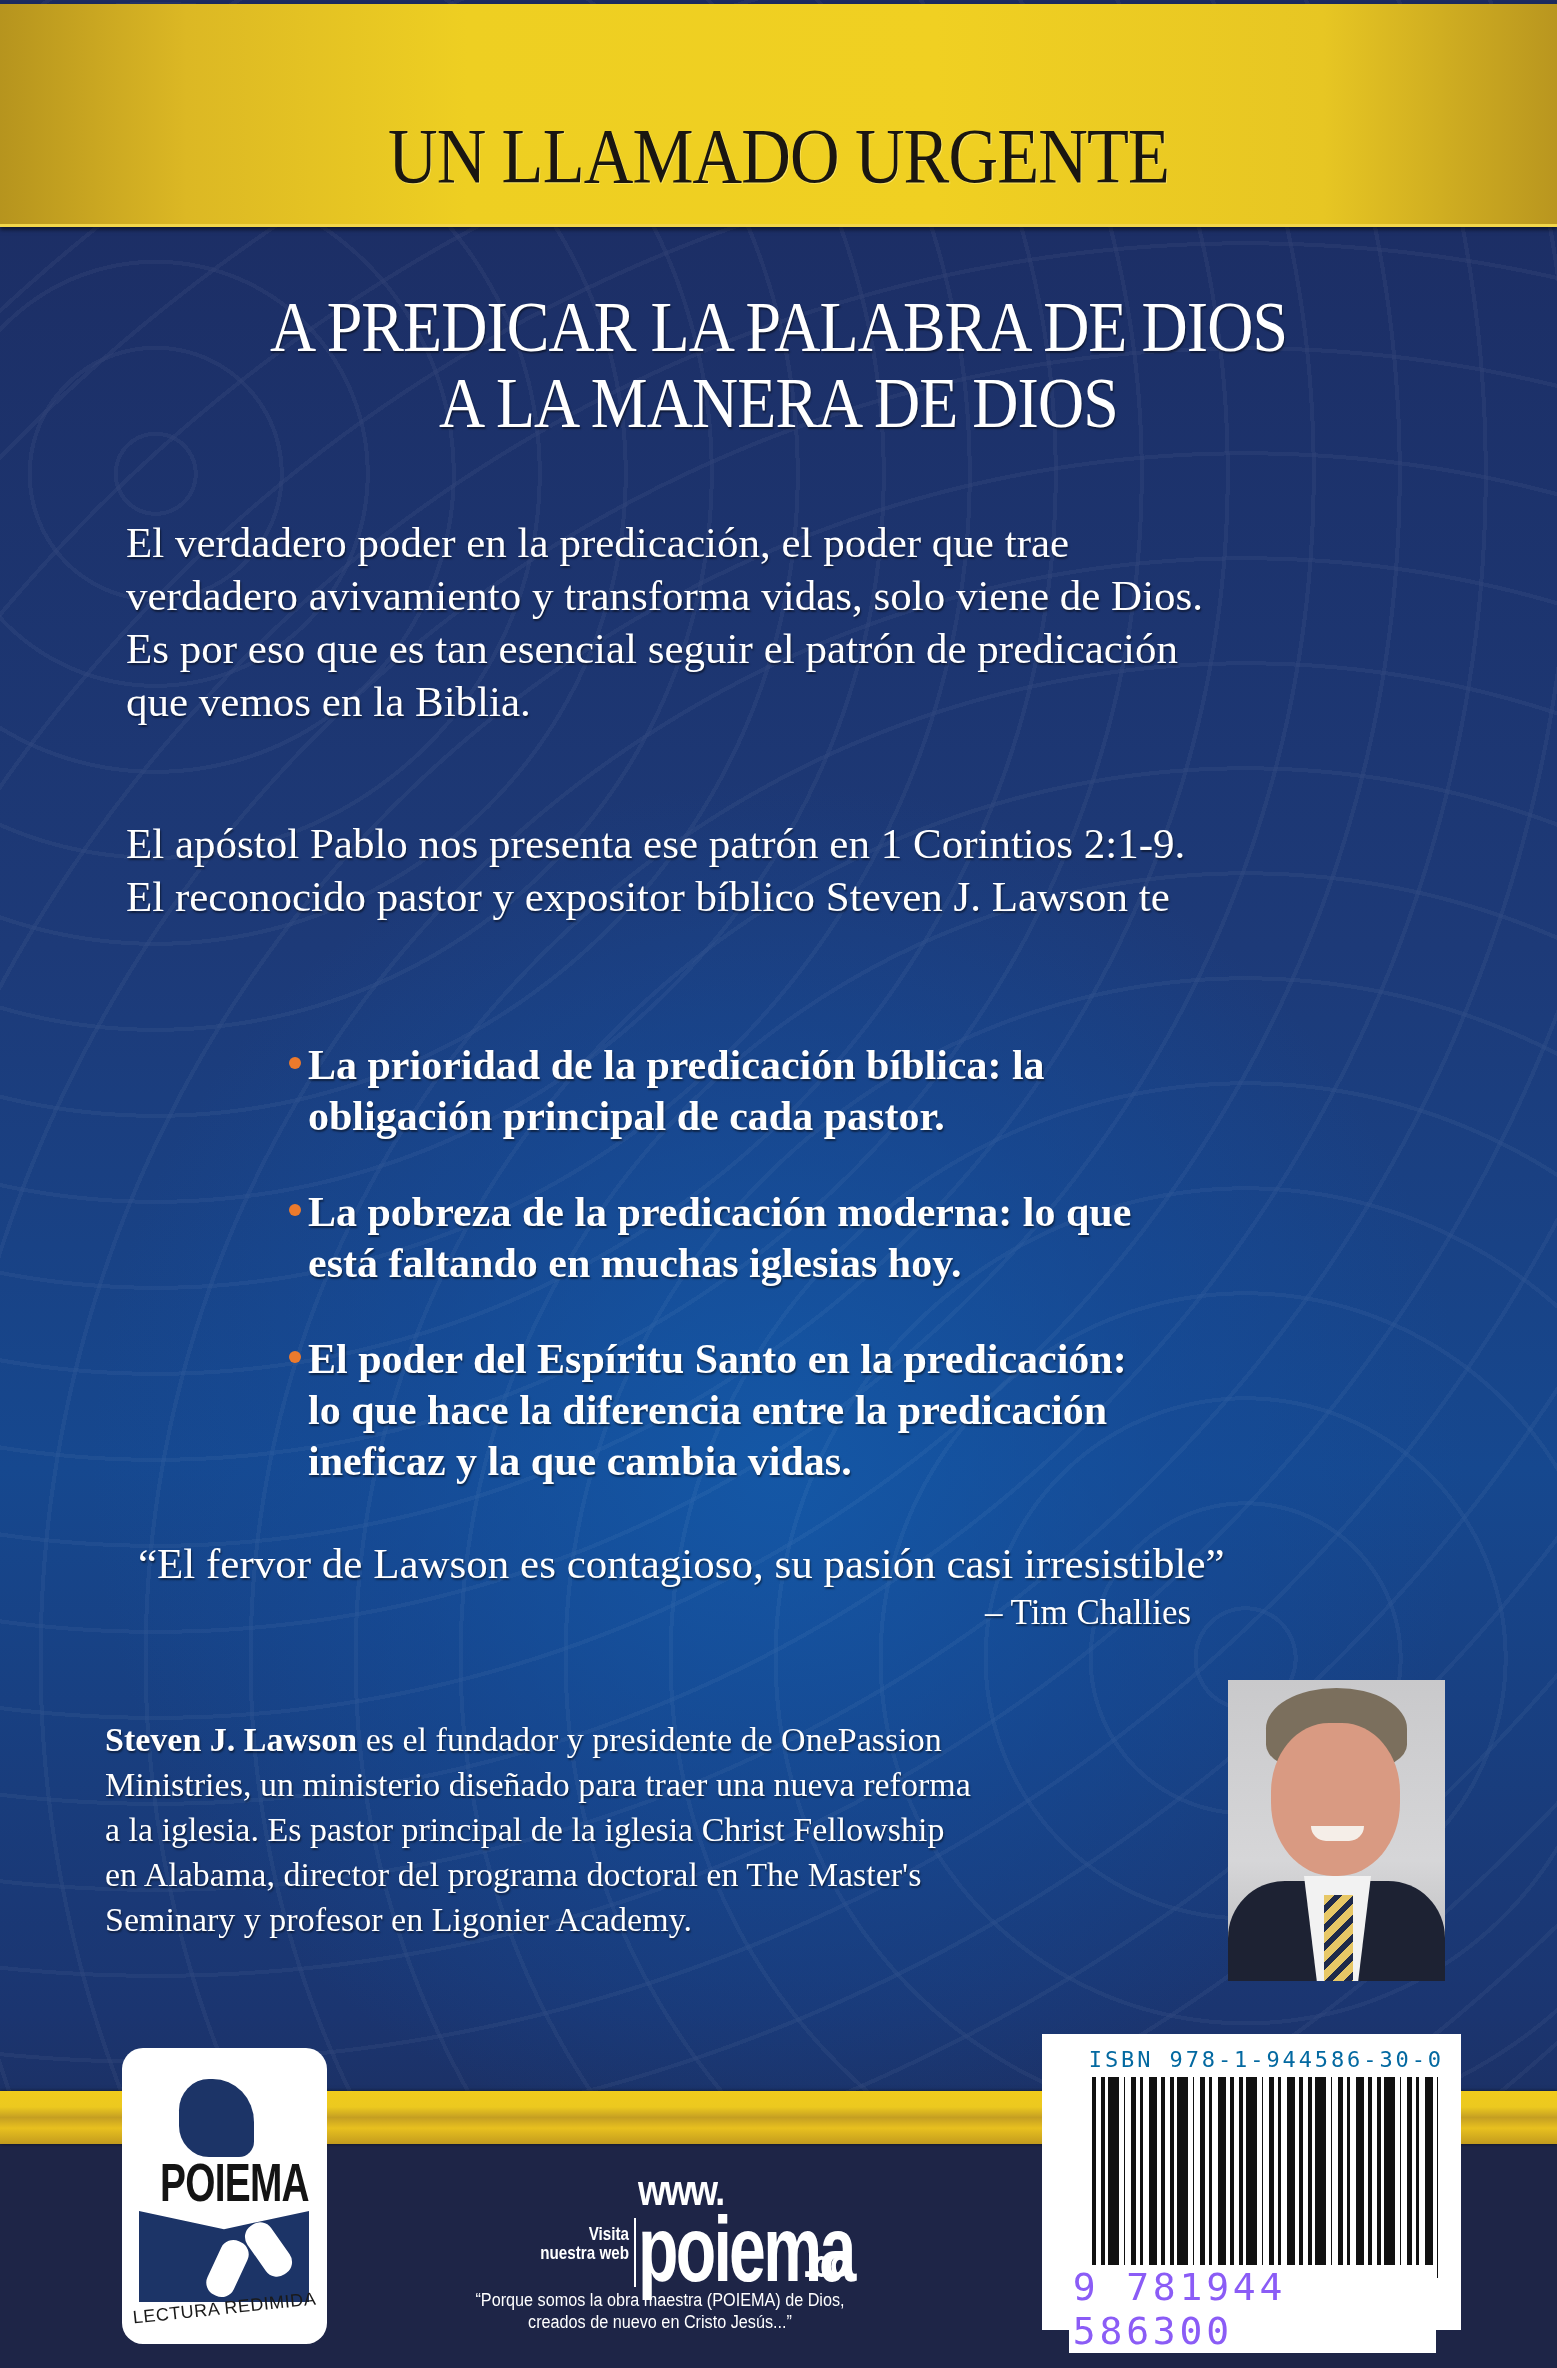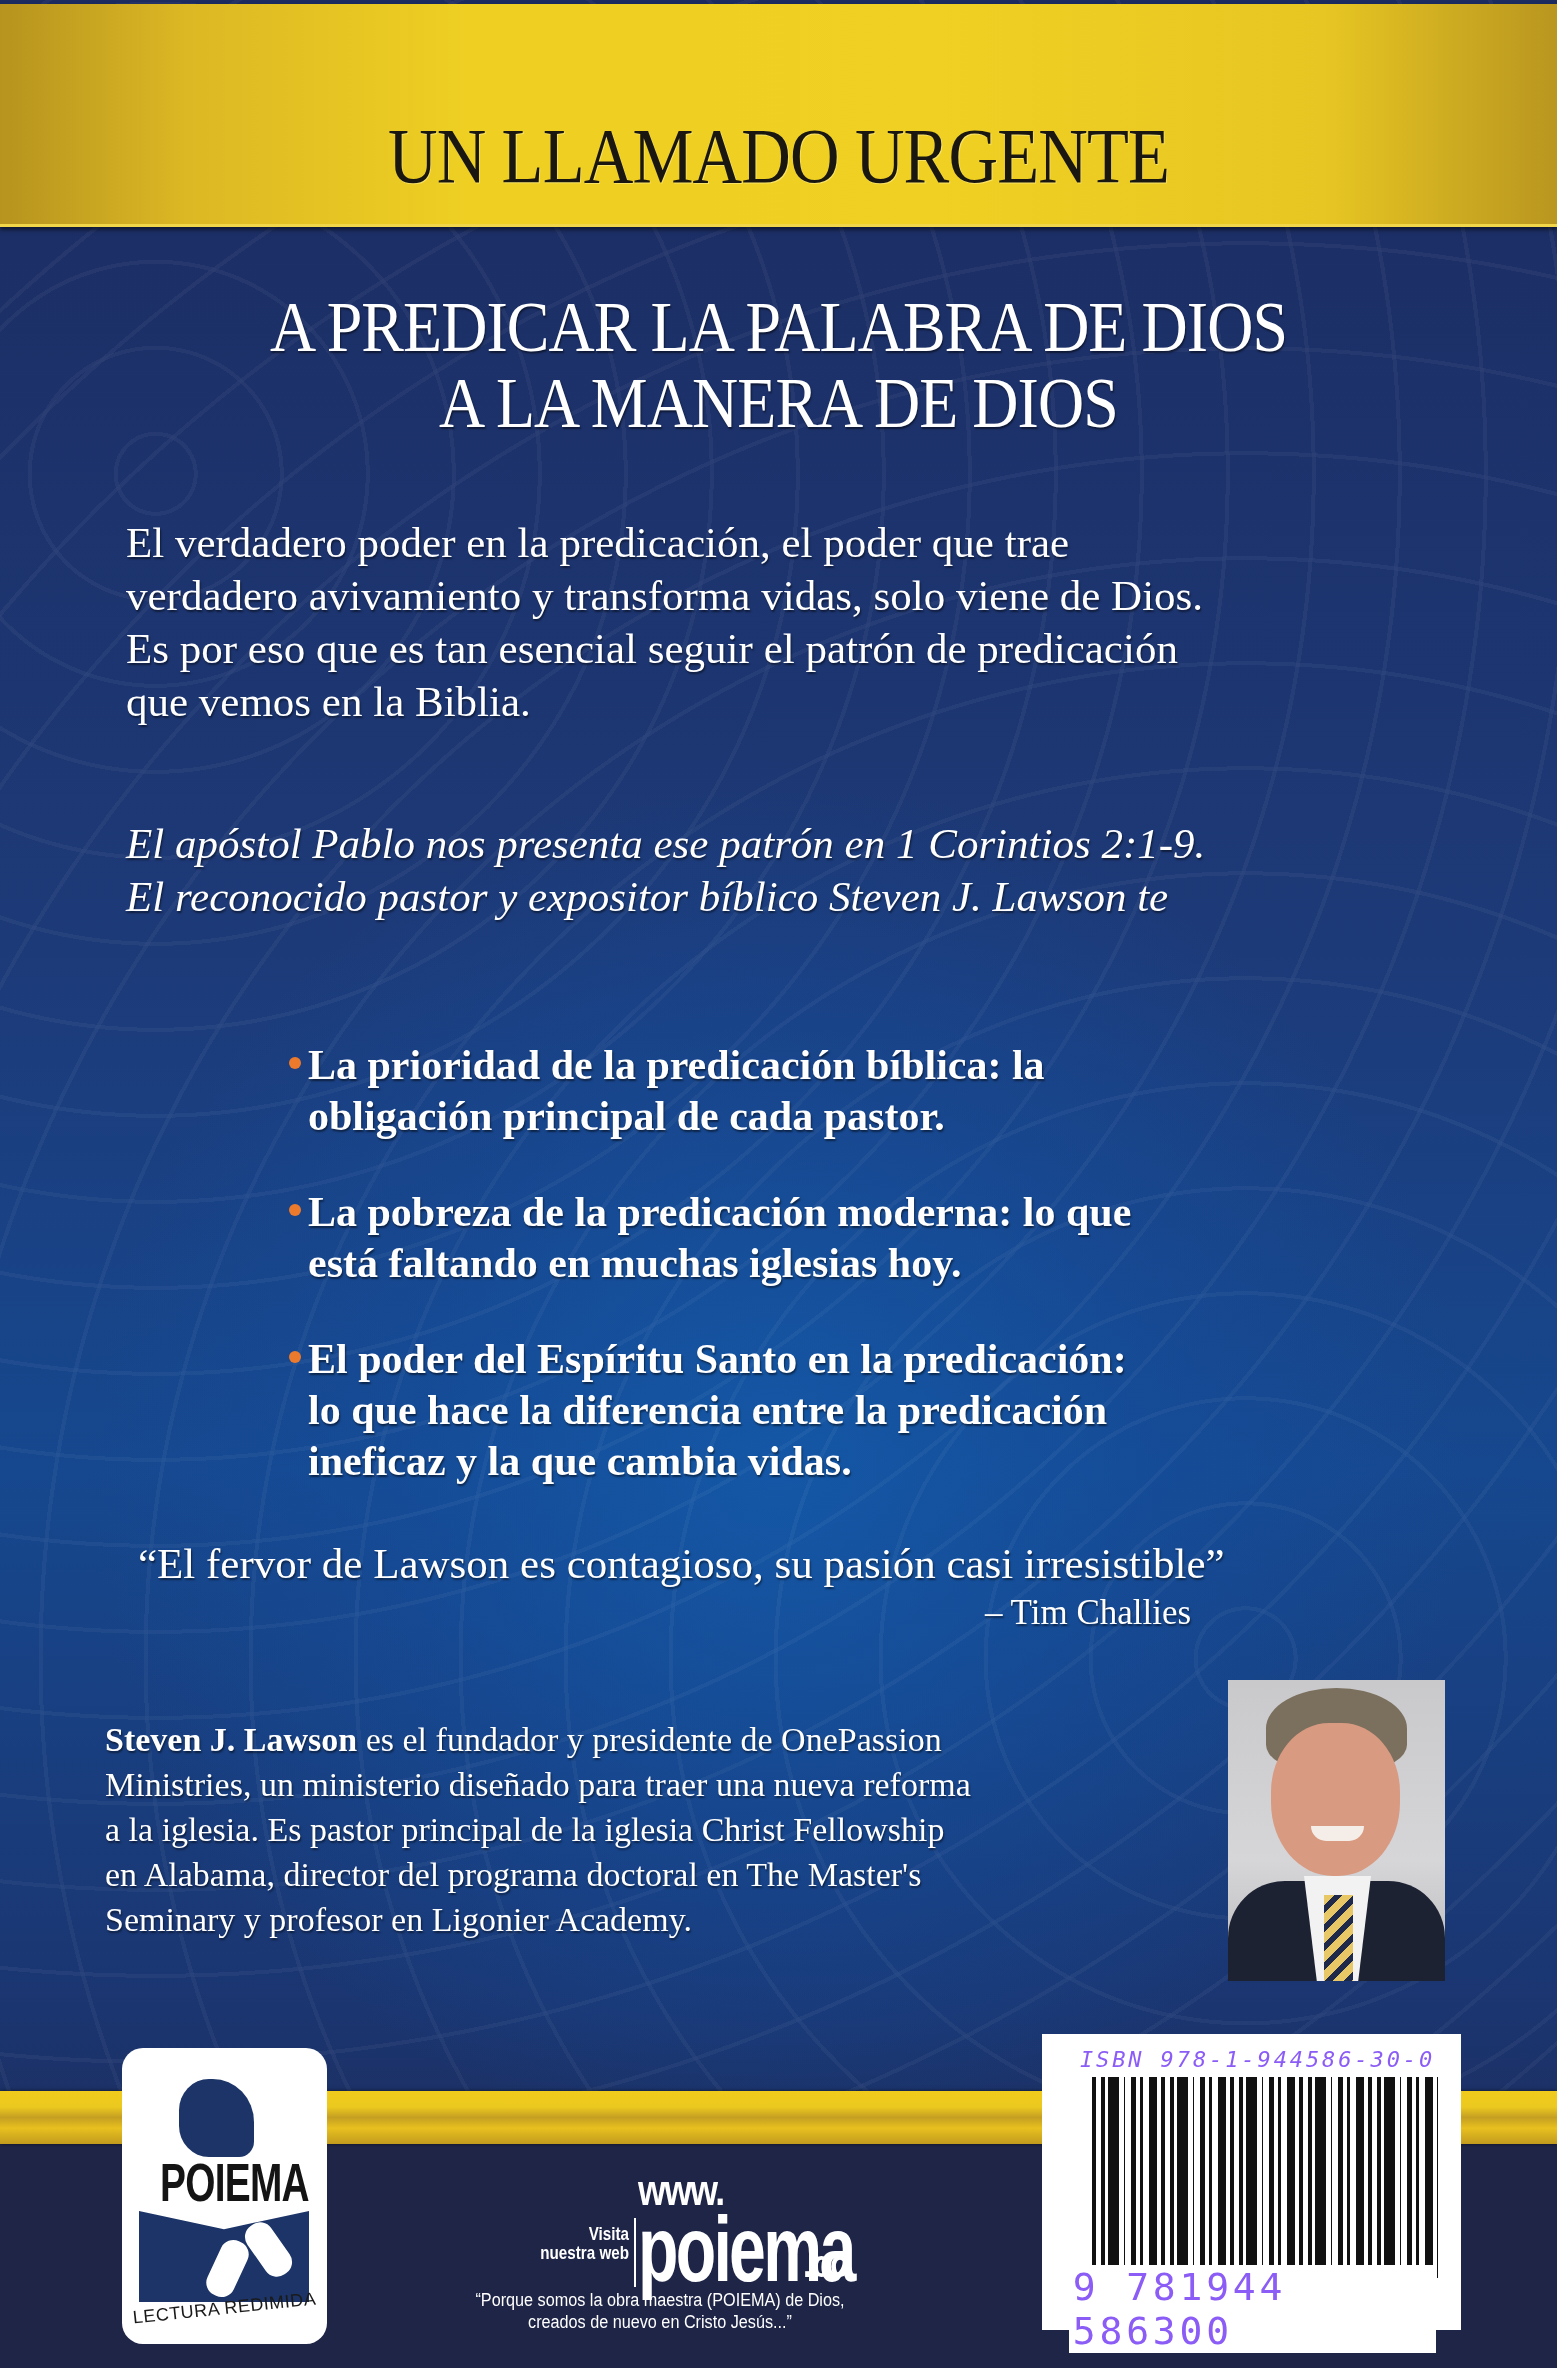--- a/index.html
+++ b/index.html
@@ -40,21 +40,21 @@
   }
   .headline.l1 { top: 287px; }
   .headline.l2 { top: 363px; }
   .para {
     position: absolute; left: 120px; width: 1338px;
     color: #ffffff; font-size: 43px; line-height: 53px;
     text-shadow: 1px 1.9px 1.9px rgba(0,0,0,0.5);
   }
   .para .line { display: block; white-space: nowrap; margin-left: 6px; }
   .p1 { top: 516px; }
-  .p2 { top: 817px; font-style: italic; }
+  .p2 { top: 817px; }
   .bullets {
     position: absolute; left: 308px; top: 1040px; width: 1051px;
     color: #fff; font-weight: bold; font-size: 42px; line-height: 51px;
     text-shadow: 1px 1.9px 1.9px rgba(0,0,0,0.5);
   }
   .bullet { position: relative; margin-bottom: 45px; }
   .bullet .dot {
     position: absolute; left: -19px; top: 17px; width: 12.4px; height: 12.4px;
     border-radius: 50%; background: #ec7a2c;
   }
@@ -174,21 +174,21 @@
     color: #fff; font-family: "Liberation Sans", sans-serif; font-size: 18px; line-height: 22px;
     transform: scaleX(0.9);
   }
   .barcode-box {
     position: absolute; left: 1042px; top: 2034px; width: 419px; height: 296px;
     background: #ffffff;
   }
   .barcode-box .isbn {
     position: absolute; left: 29px; top: 13.4px; width: 373px;
     font-family: "DejaVu Sans Mono", "Liberation Mono", monospace; font-size: 22px;
-    letter-spacing: 2.9px; color: #8b5cf6; text-align: center; font-style: italic;
+    letter-spacing: 2.9px; color: #0369a1; text-align: right;
   }
   .barcode-box .bars {
     position: absolute; left: 50px; top: 43px; width: 346px; height: 201px;
     background: repeating-linear-gradient(90deg,
       #111 0 3.8px, #fff 3.8px 8.6px, #111 8.6px 13.4px, #fff 13.4px 16.3px, #111 16.3px 27px,
       #fff 27px 32px, #111 32px 33px, #fff 33px 39px, #111 39px 44px, #fff 44px 48px,
       #111 48px 51px, #fff 51px 57px, #111 57px 65px, #fff 65px 69px);
   }
   .barcode-box .digits {
     position: absolute; left: 27px; top: 231px; width: 363px;

